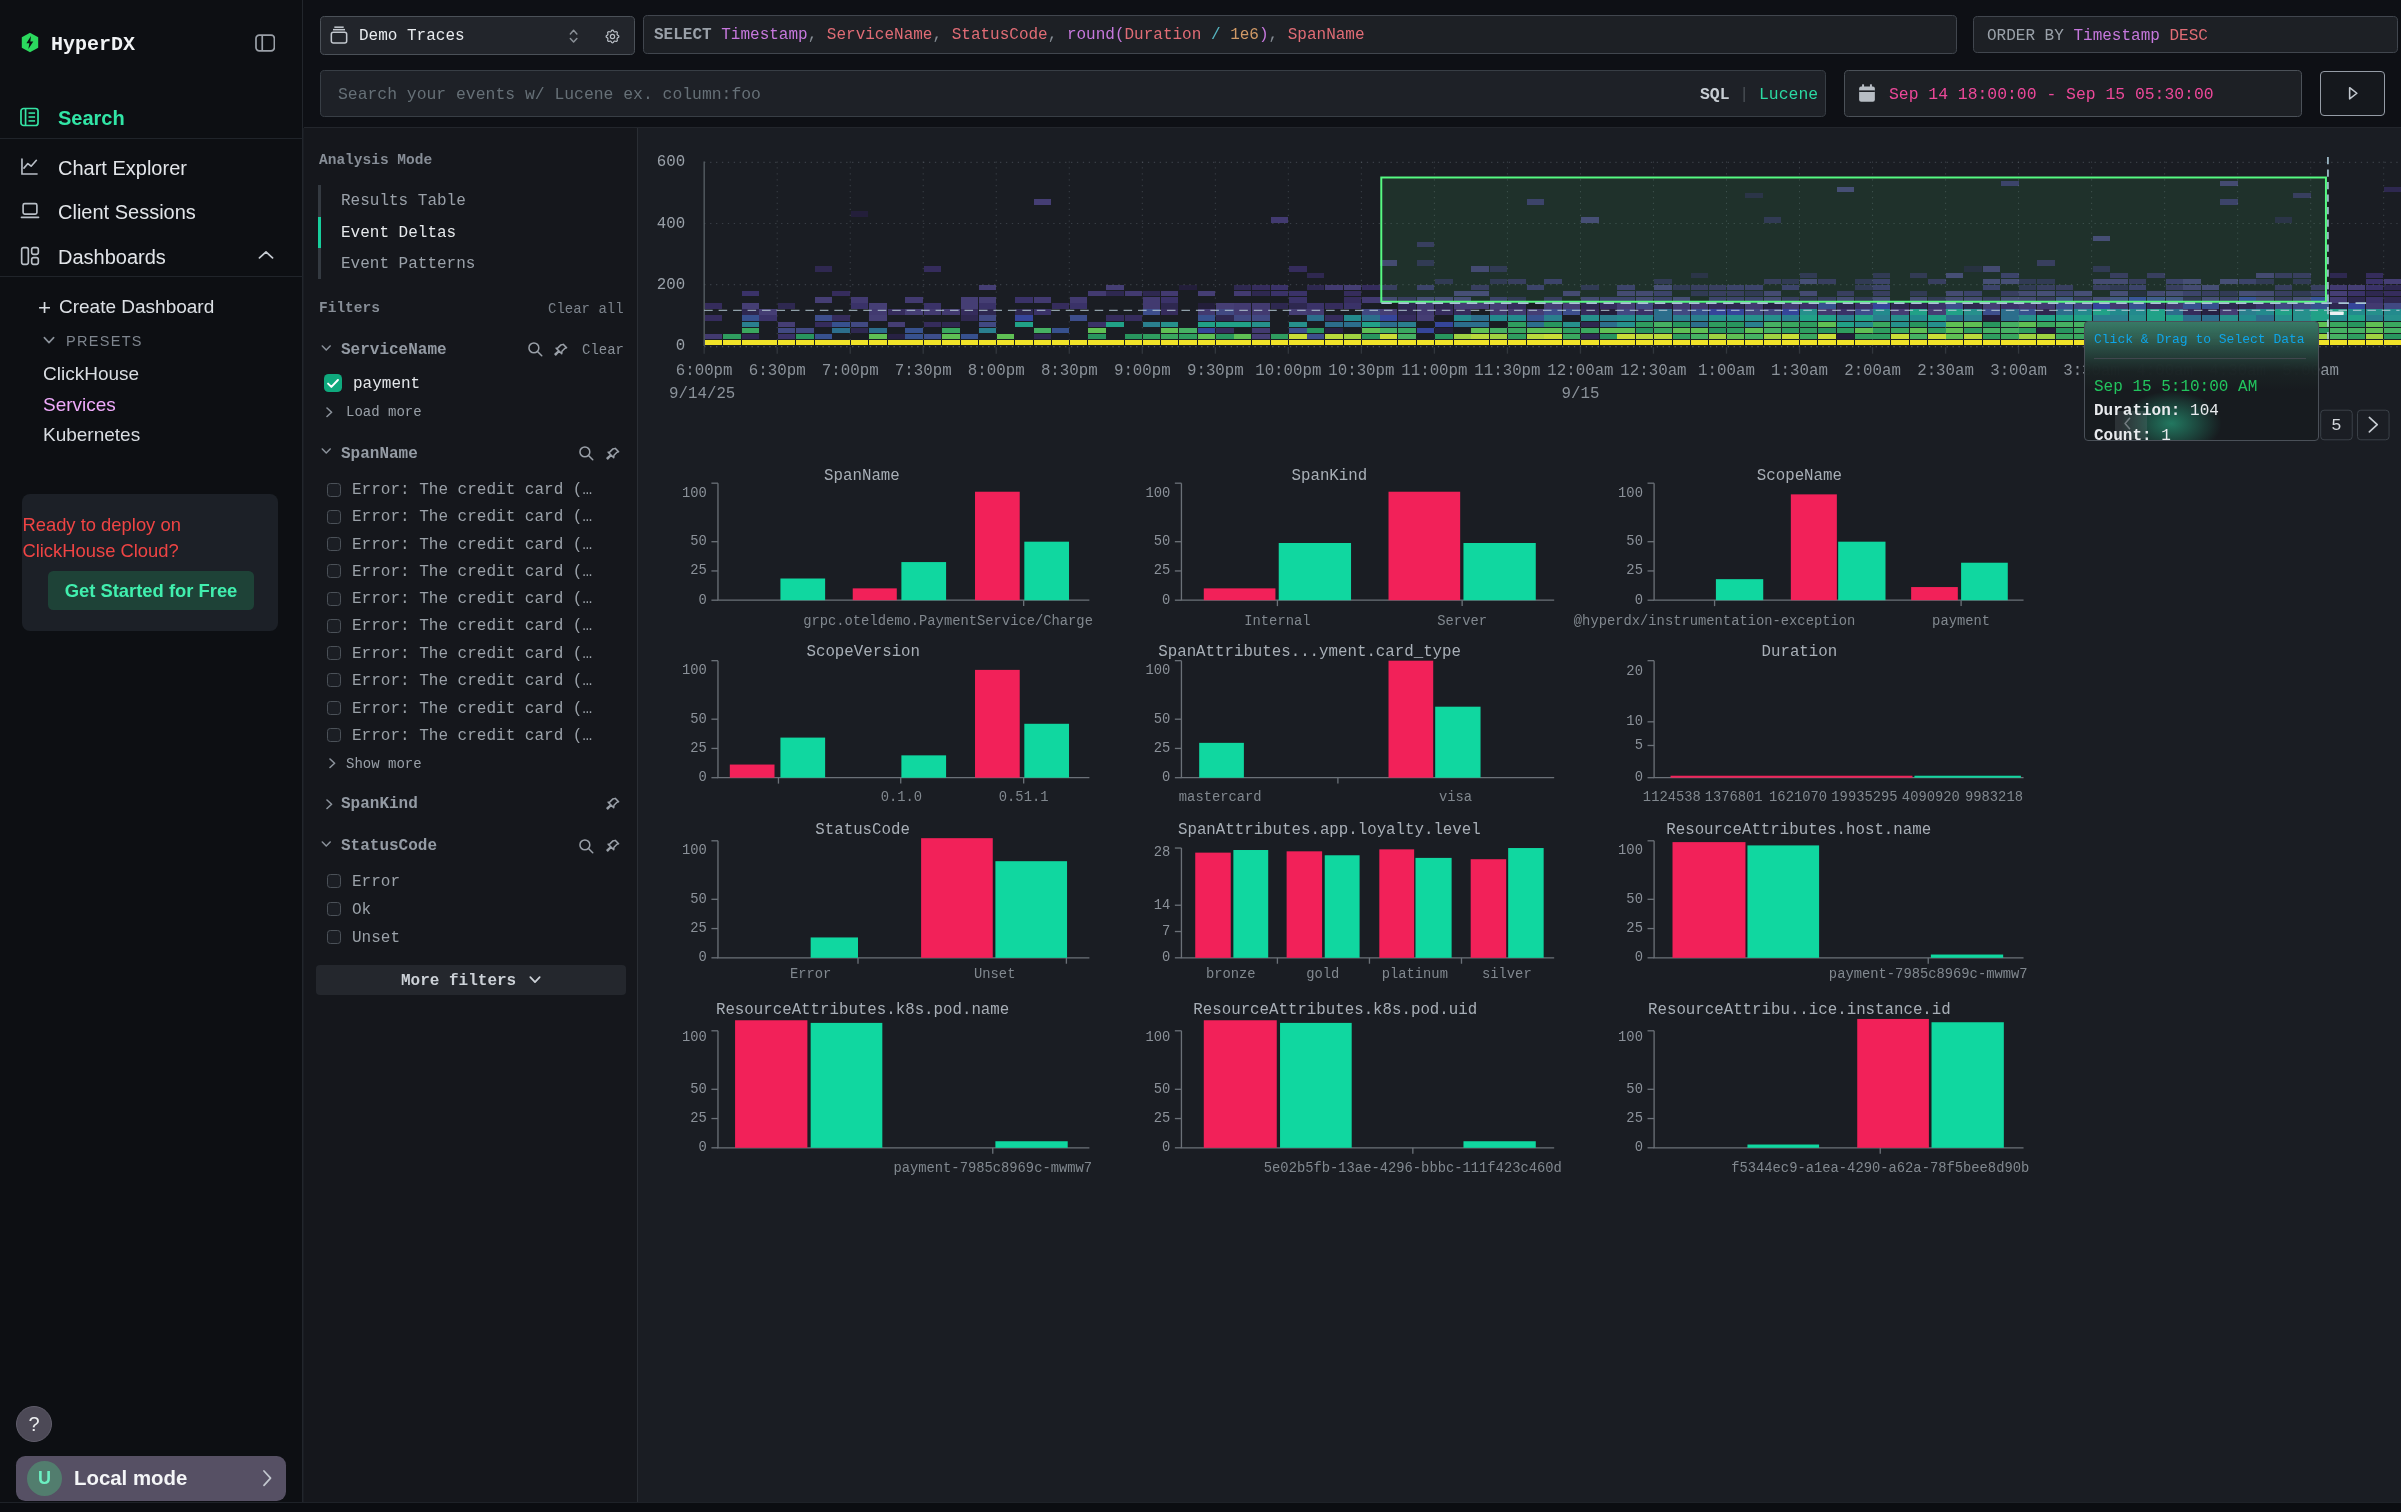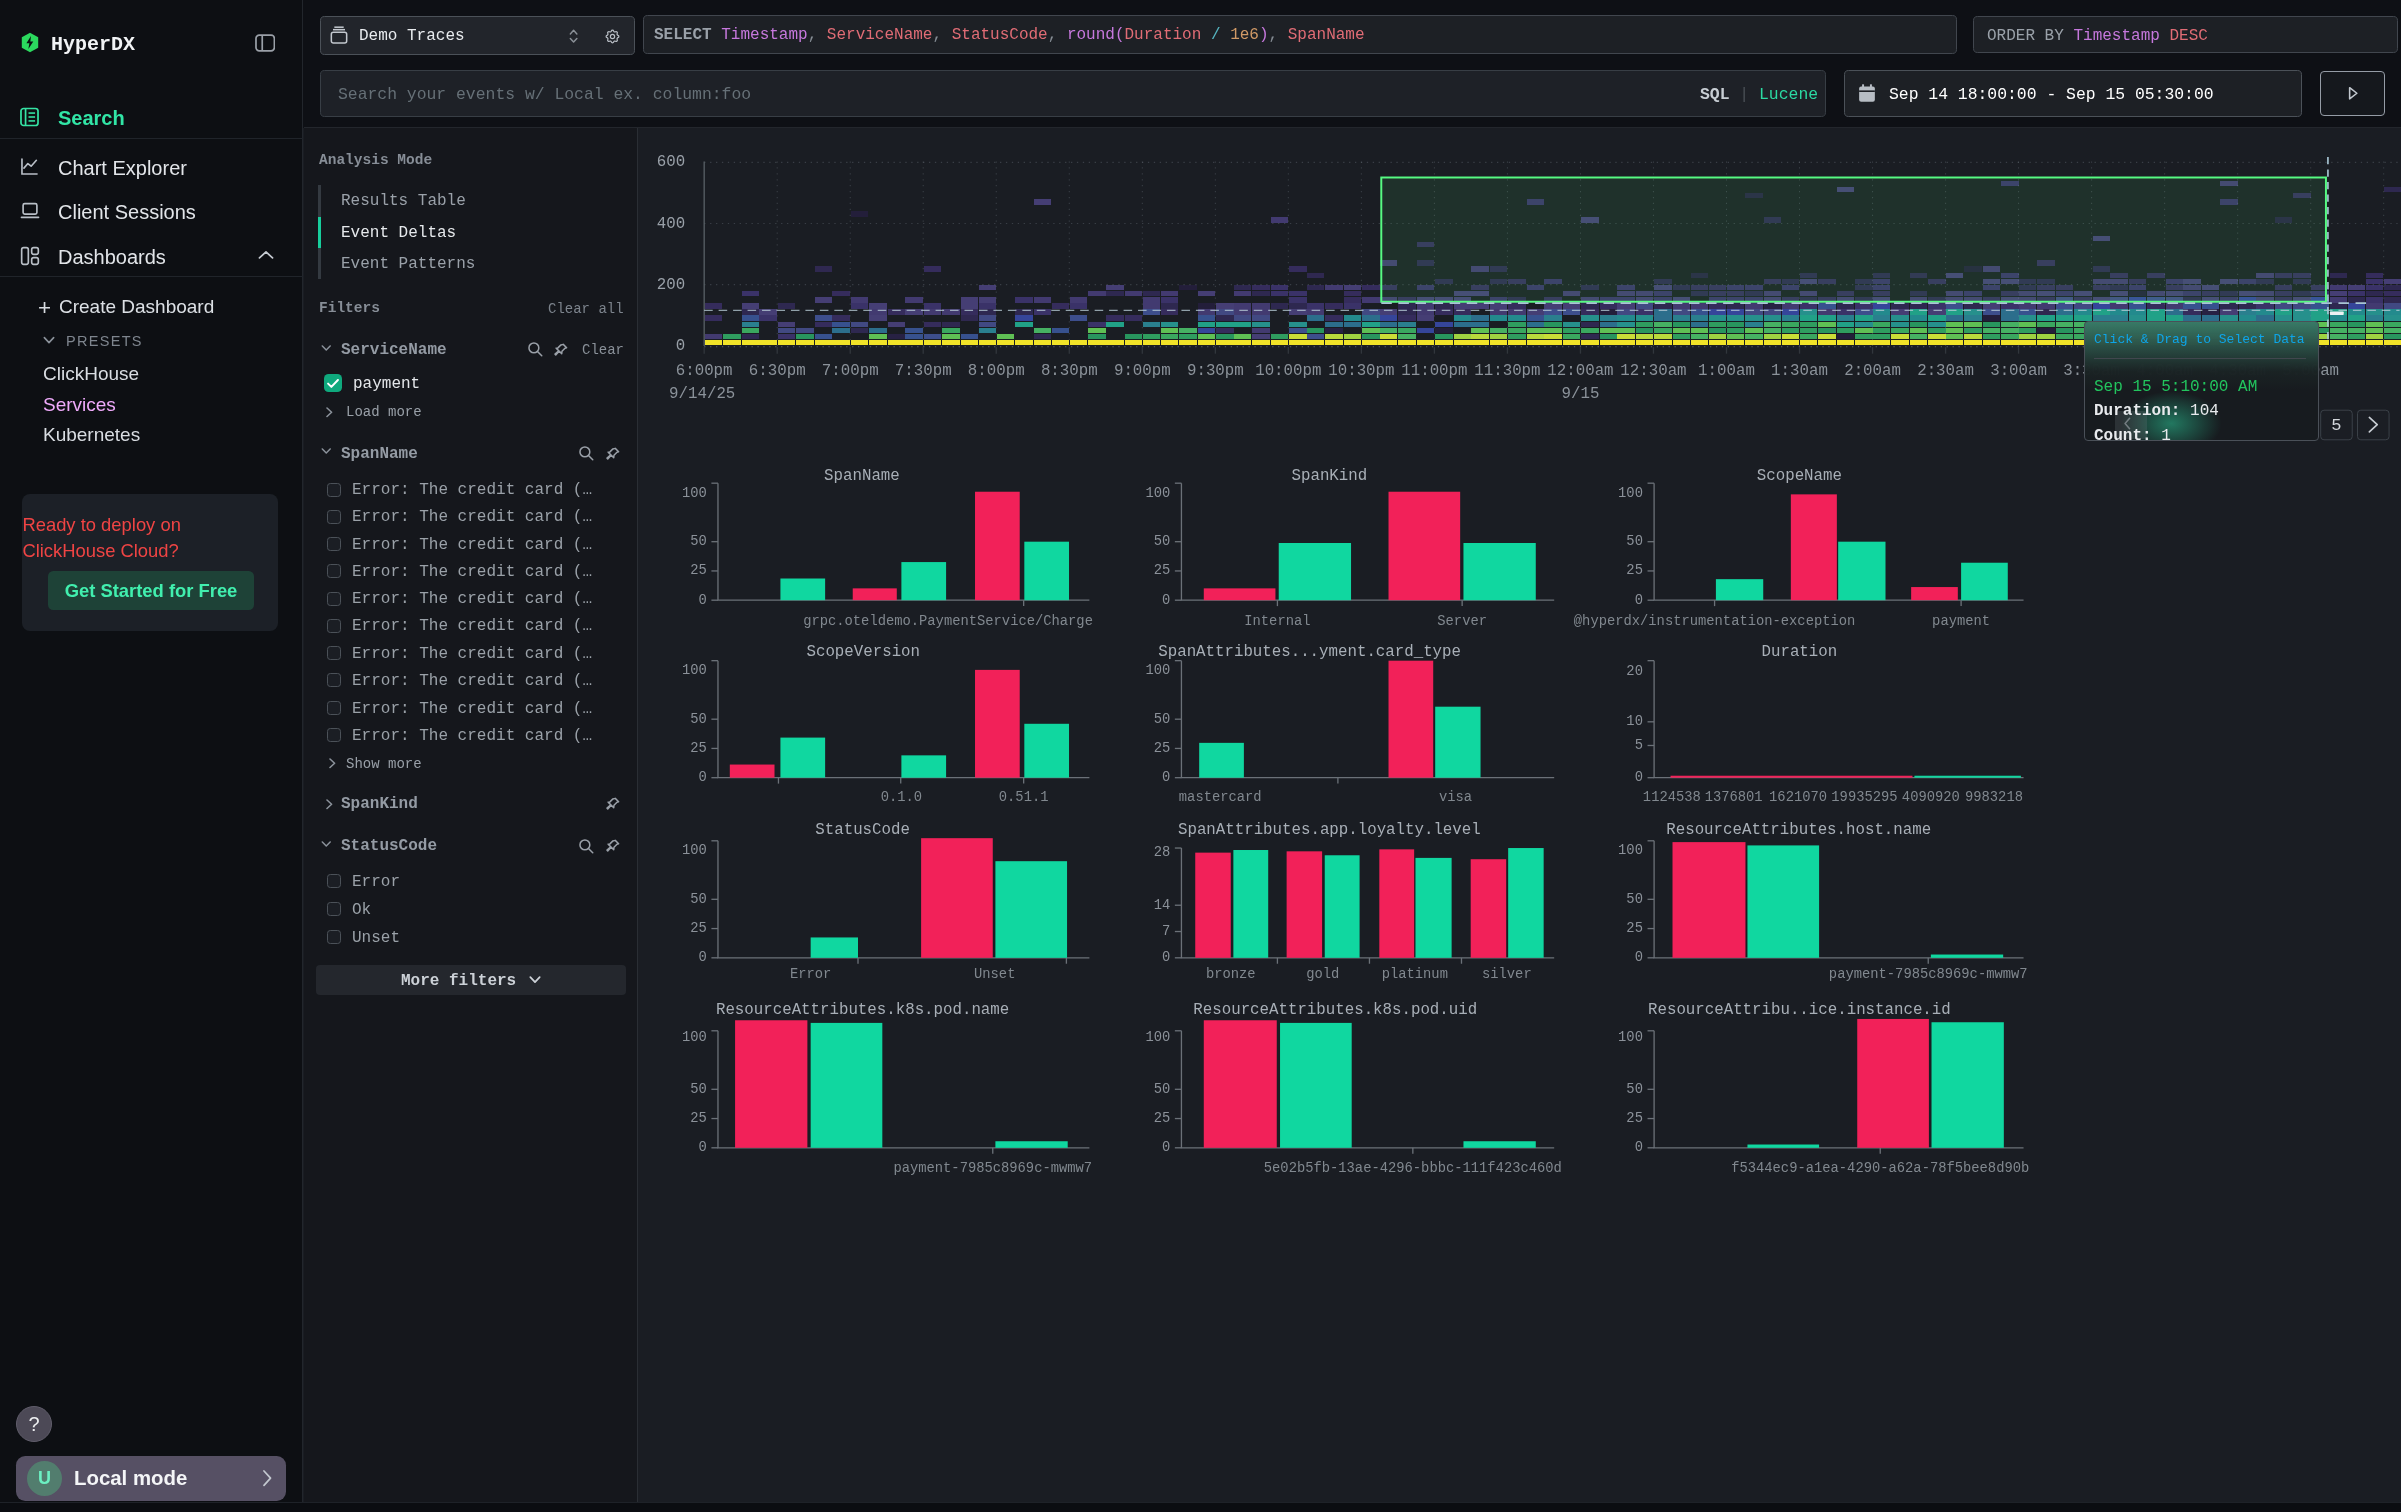--- a/index.html
+++ b/index.html
@@ -84,30 +84,30 @@
     </svg>
 <svg class="abs" style="left:604px;top:28px" width="17" height="17" viewBox="0 0 24 24">
 <path fill="none" stroke="#b9bec5" stroke-width="1.7" stroke-linecap="round" stroke-linejoin="round" d="M10.325 4.317c.426-1.756 2.924-1.756 3.35 0a1.724 1.724 0 0 0 2.573 1.066c1.543-.94 3.31.826 2.37 2.37a1.724 1.724 0 0 0 1.065 2.572c1.756.426 1.756 2.924 0 3.35a1.724 1.724 0 0 0-1.066 2.573c.94 1.543-.826 3.31-2.37 2.37a1.724 1.724 0 0 0-2.572 1.065c-.426 1.756-2.924 1.756-3.35 0a1.724 1.724 0 0 0-2.573-1.066c-1.543.94-3.31-.826-2.37-2.37a1.724 1.724 0 0 0-1.065-2.572c-1.756-.426-1.756-2.924 0-3.35a1.724 1.724 0 0 0 1.066-2.573c-.94-1.543.826-3.31 2.37-2.37c1 .608 2.296.07 2.572-1.065z"></path>
 <circle cx="12" cy="12" r="3" fill="none" stroke="#b9bec5" stroke-width="1.7"></circle>
     </svg>
 <div class="abs" style="left:643px;top:15px;width:1314px;height:39px;background:#1d2025;border:1.3px solid #41464e;border-radius:4.6px"></div>
 <div class="abs" style="left:654px;top:26px;font:16px 'Liberation Mono', monospace;white-space:pre"><span style="font-weight:bold;color:#9aa1a9">SELECT </span><span style="color:#c678dd">Timestamp</span><span style="color:#848b93">, </span><span style="color:#e06c75">ServiceName</span><span style="color:#848b93">, </span><span style="color:#e06c75">StatusCode</span><span style="color:#848b93">, </span><span style="color:#c678dd">round(</span><span style="color:#e06c75">Duration</span><span style="color:#56b6c2"> / </span><span style="color:#d19a66">1e6</span><span style="color:#c678dd">)</span><span style="color:#848b93">, </span><span style="color:#e06c75">SpanName</span></div>
 <div class="abs" style="left:1973px;top:16.4px;width:425px;height:37px;background:#1d2025;border:1.3px solid #41464e;border-radius:4.6px"></div>
 <div class="abs" style="left:1987px;top:27px;font:16px 'Liberation Mono', monospace;white-space:pre"><span style="font-weight:normal;color:#9aa1a9">ORDER BY </span><span style="color:#c678dd">Timestamp </span><span style="color:#e06c75">DESC</span></div>
 <div class="abs" style="left:320px;top:70px;width:1506px;height:47px;background:#1e2127;border:1.3px solid #383e45;border-radius:4.6px"></div>
-<div class="abs" style="left:338px;top:85px;font:16.4px 'Liberation Mono', monospace;color:#667077">Search your events w/ Local ex. column:foo</div>
+<div class="abs" style="left:338px;top:85px;font:16.4px 'Liberation Mono', monospace;color:#667077">Search your events w/ Lucene ex. column:foo</div>
 <div class="abs" style="left:1700px;top:85px;font:16.4px 'Liberation Mono', monospace;white-space:pre"><span style="color:#c7cdd3;font-weight:bold">SQL</span><span style="color:#4a5056"> | </span><span style="color:#2bd9a2">Lucene</span></div>
 <div class="abs" style="left:1844px;top:70px;width:458px;height:47px;background:#1d2025;border:1.3px solid #4b5158;border-radius:4.6px"></div>
 <svg class="abs" style="left:1858px;top:84px" width="18" height="19" viewBox="0 0 27 29">
 <rect x="1.5" y="4" width="24" height="23" rx="3" fill="#b7bdc4"></rect>
 <line x1="1.5" y1="11" x2="25.5" y2="11" stroke="#1d2025" stroke-width="2.5"></line>
 <line x1="7.5" y1="0.5" x2="7.5" y2="6" stroke="#b7bdc4" stroke-width="3"></line>
 <line x1="19.5" y1="0.5" x2="19.5" y2="6" stroke="#b7bdc4" stroke-width="3"></line>
     </svg>
-<div class="abs" style="left:1889px;top:85px;font:16.4px 'Liberation Mono', monospace;color:#ffffff">Sep 14 18:00:00 - Sep 15 05:30:00</div>
+<div class="abs" style="left:1889px;top:85px;font:16.4px 'Liberation Mono', monospace;color:#ec4899">Sep 14 18:00:00 - Sep 15 05:30:00</div>
 <div class="abs" style="left:2320px;top:71px;width:65px;height:45px;border:1.6px solid #959ca6;border-radius:4px;background:#15181d"></div>
 <svg class="abs" style="left:2348px;top:86px" width="10.5" height="14.5" viewBox="0 0 16 22">
 <path d="M2.5 2.5 L13.5 11 L2.5 19.5 Z" fill="none" stroke="#c2c8cf" stroke-width="2.4" stroke-linejoin="round"></path>
     </svg>
 <div class="abs" style="left:319px;top:152px;font:bold 14.5px 'Liberation Mono', monospace;color:#878e97">Analysis Mode</div>
 <div class="abs" style="left:318px;top:185px;width:2.6px;height:94px;background:#343a41"></div>
 <div class="abs" style="left:318px;top:217px;width:2.6px;height:31px;background:#17ce9c"></div>
 <div class="abs" style="left:341px;top:192px;font:16px 'Liberation Mono', monospace;color:#9aa1a9">Results Table</div>
 <div class="abs" style="left:341px;top:224px;font:16px 'Liberation Mono', monospace;color:#e6e9ec">Event Deltas</div>
 <div class="abs" style="left:341px;top:255px;font:16px 'Liberation Mono', monospace;color:#9aa1a9">Event Patterns</div>

